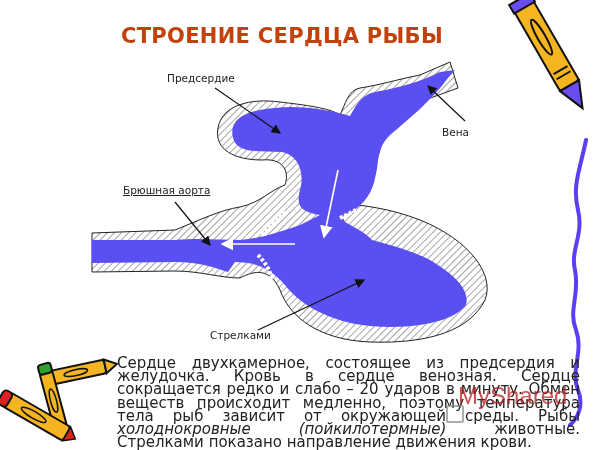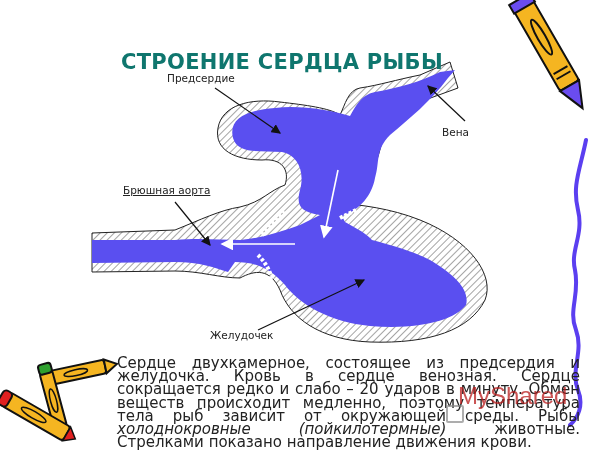--- a/index.html
+++ b/index.html
@@ -1,20 +1,20 @@
 <!DOCTYPE html>
 <html><head>
 <meta charset="utf-8">
 <style>
   html, body { margin: 0; padding: 0; background: #ffffff; }
   body { width: 600px; height: 450px; position: relative; overflow: hidden;
          font-family: "DejaVu Sans", sans-serif; color: #1a1a1a; }
   .title { position: absolute; left: 0; width: 544px; top: 24px; text-align: center;
            font-family: "DejaVu Sans", sans-serif; font-weight: bold; font-size: 21px;
-           letter-spacing: 0.3px; color: #0f766e; padding-left: 20px; box-sizing: border-box; margin-top: 26px; }
+           letter-spacing: 0.3px; color: #c2410c; padding-left: 20px; box-sizing: border-box; }
   .diagram { position: absolute; left: 0; top: 0; }
   .label { position: absolute; font-size: 10.5px; color: #222; white-space: nowrap;
            font-family: "DejaVu Sans", sans-serif; }
   .desc { position: absolute; left: 117px; top: 357px; width: 463px;
           font-size: 15px; line-height: 13.2px; text-align: justify; color: #222;
           font-family: "DejaVu Sans", sans-serif; }
   .desc .ital { font-style: italic; }
   .watermark { position: absolute; left: 458px; top: 382px; font-size: 24px; color: #b91c1c;
                font-family: "Liberation Sans", sans-serif; opacity: 0.75; }
   .wm-icon { position: absolute; left: 446px; top: 405px; width: 18px; height: 18px;
@@ -105,20 +105,20 @@
       <path d="M70,0 L80,8 L70,16 Z" fill="#e02020" stroke="#111" stroke-width="1.5"></path>
     </g>
   </g>
 </svg>
 
 <div class="title">СТРОЕНИЕ СЕРДЦА РЫБЫ</div>
 
 <div class="label" style="left:167px; top:72px;">Предсердие</div>
 <div class="label" style="left:442px; top:126px;text-align:right;">Вена</div>
 <div class="label" style="left:123px; top:184px;text-decoration:underline;">Брюшная аорта</div>
-<div class="label" style="left:210px; top:329px;">Желудочек</div>
+<div class="label" style="left:210px; top:329px;">Стрелками</div>
 
 <div class="desc">
   <span>Сердце двухкамерное, состоящее из предсердия и желудочка. Кровь в сердце венозная. Сердце сокращается редко и слабо – 20 ударов в минуту. Обмен веществ происходит медленно, поэтому температура тела рыб зависит от окружающей среды. Рыбы </span><span class="ital">холоднокровные (пойкилотермные)</span><span> животные. Стрелками показано направление движения крови.</span>
 </div>
 
 <div class="wm-icon"></div>
 <div class="watermark">MyShared</div>
 
 </body></html>

